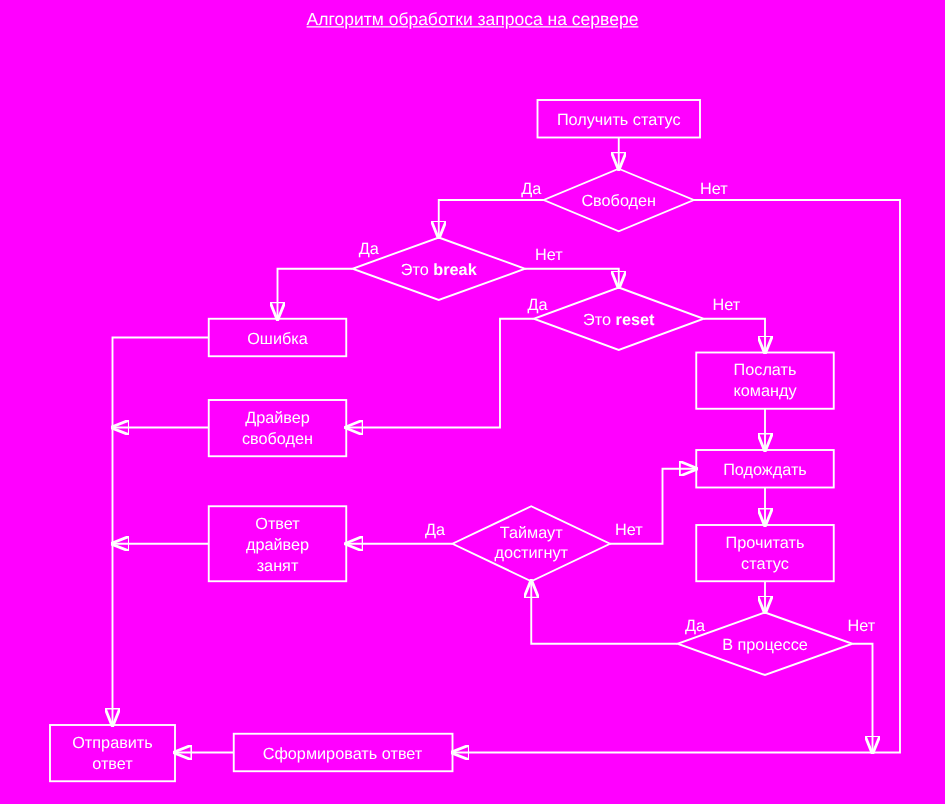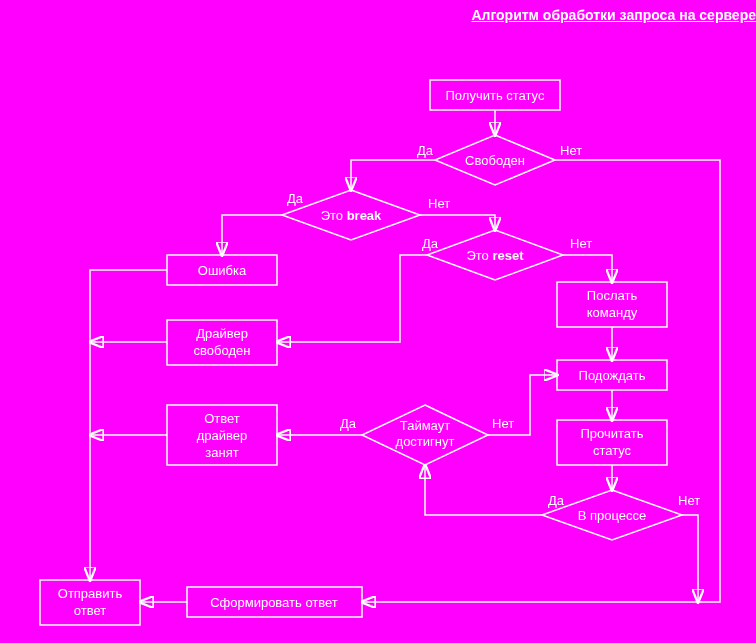--- a/index.html
+++ b/index.html
@@ -1,19 +1,19 @@
 <!DOCTYPE html>
 <html><head>
 <meta charset="utf-8">
 <style>
   html,body{margin:0;padding:0}
   body{background:#ff00ff;width:756px;height:643px;position:relative;
        font-family:Arial,Helvetica,sans-serif;color:#fff}
-  .title{position:absolute;left:0;right:0;top:7px;text-align:right;
-         font-weight:bold;font-size:14px;text-decoration:underline}
+  .title{position:absolute;left:0;right:0;top:7px;text-align:center;
+         font-weight:normal;font-size:14px;text-decoration:underline}
   svg{position:absolute;left:0;top:0}
   svg text{font-family:Arial,Helvetica,sans-serif;font-size:13px;fill:#fff}
   svg .bold{font-weight:bold}
   svg rect{fill:none;stroke:#fff;stroke-width:1.5}
   svg polygon{fill:none;stroke:#fff;stroke-width:1.5}
   svg line,svg path{stroke:#fff;stroke-width:1.5;fill:none}
   svg .arrow{marker-end:url(#ah)}
 </style>
 </head>
 <body>

